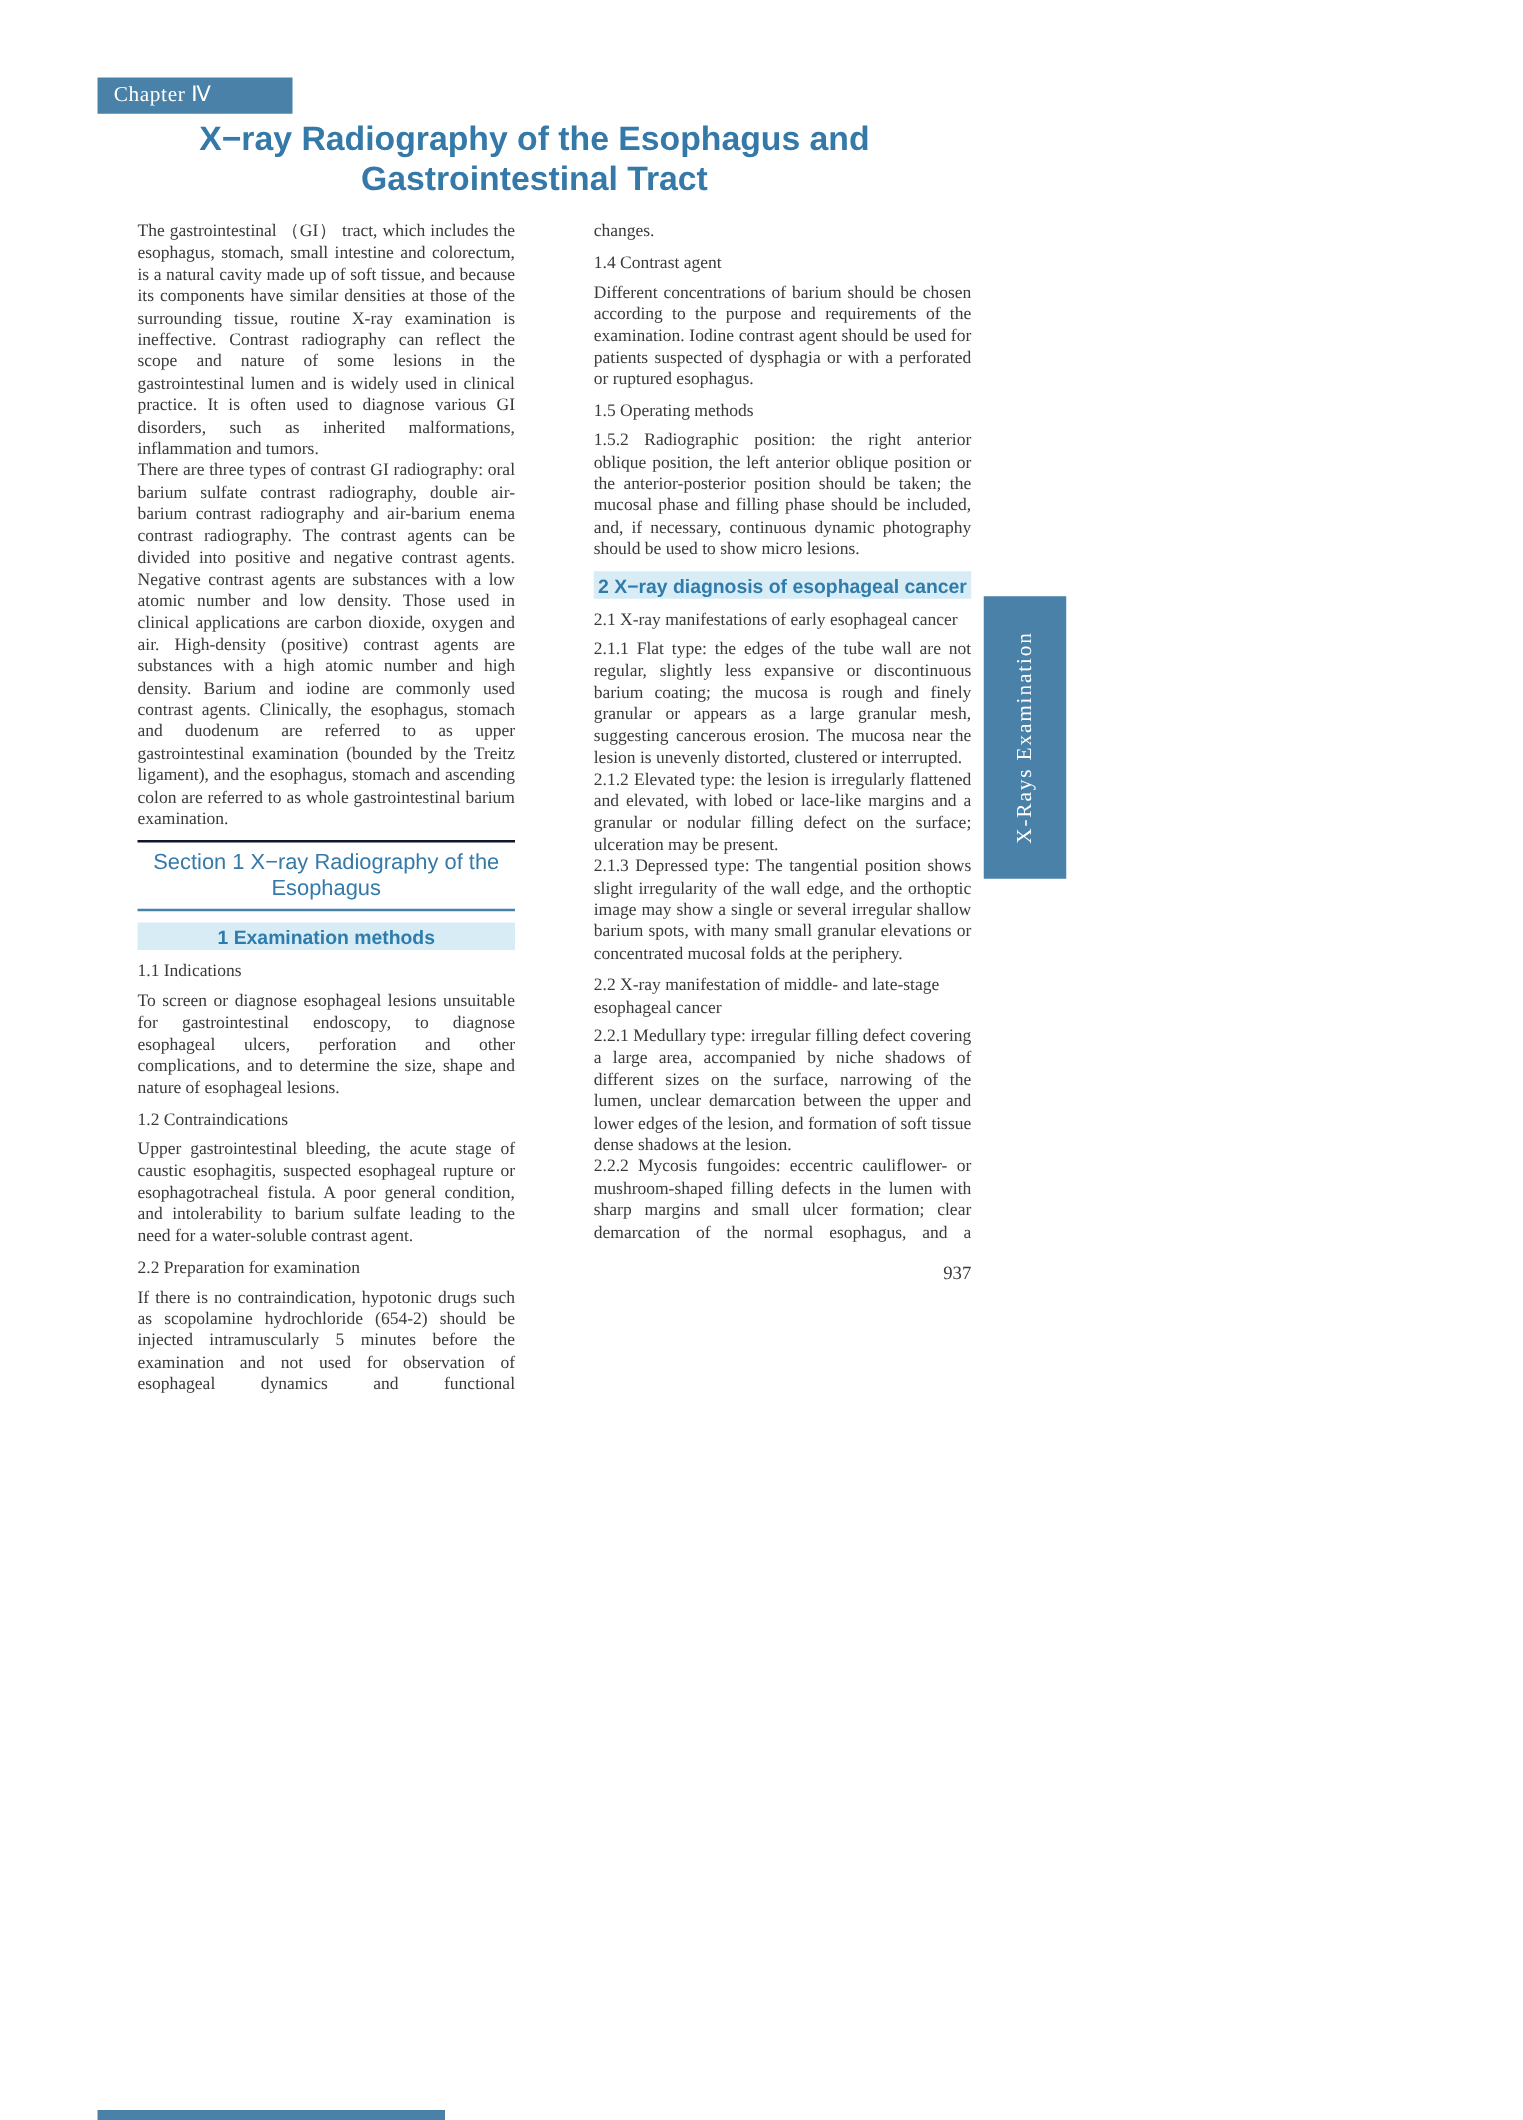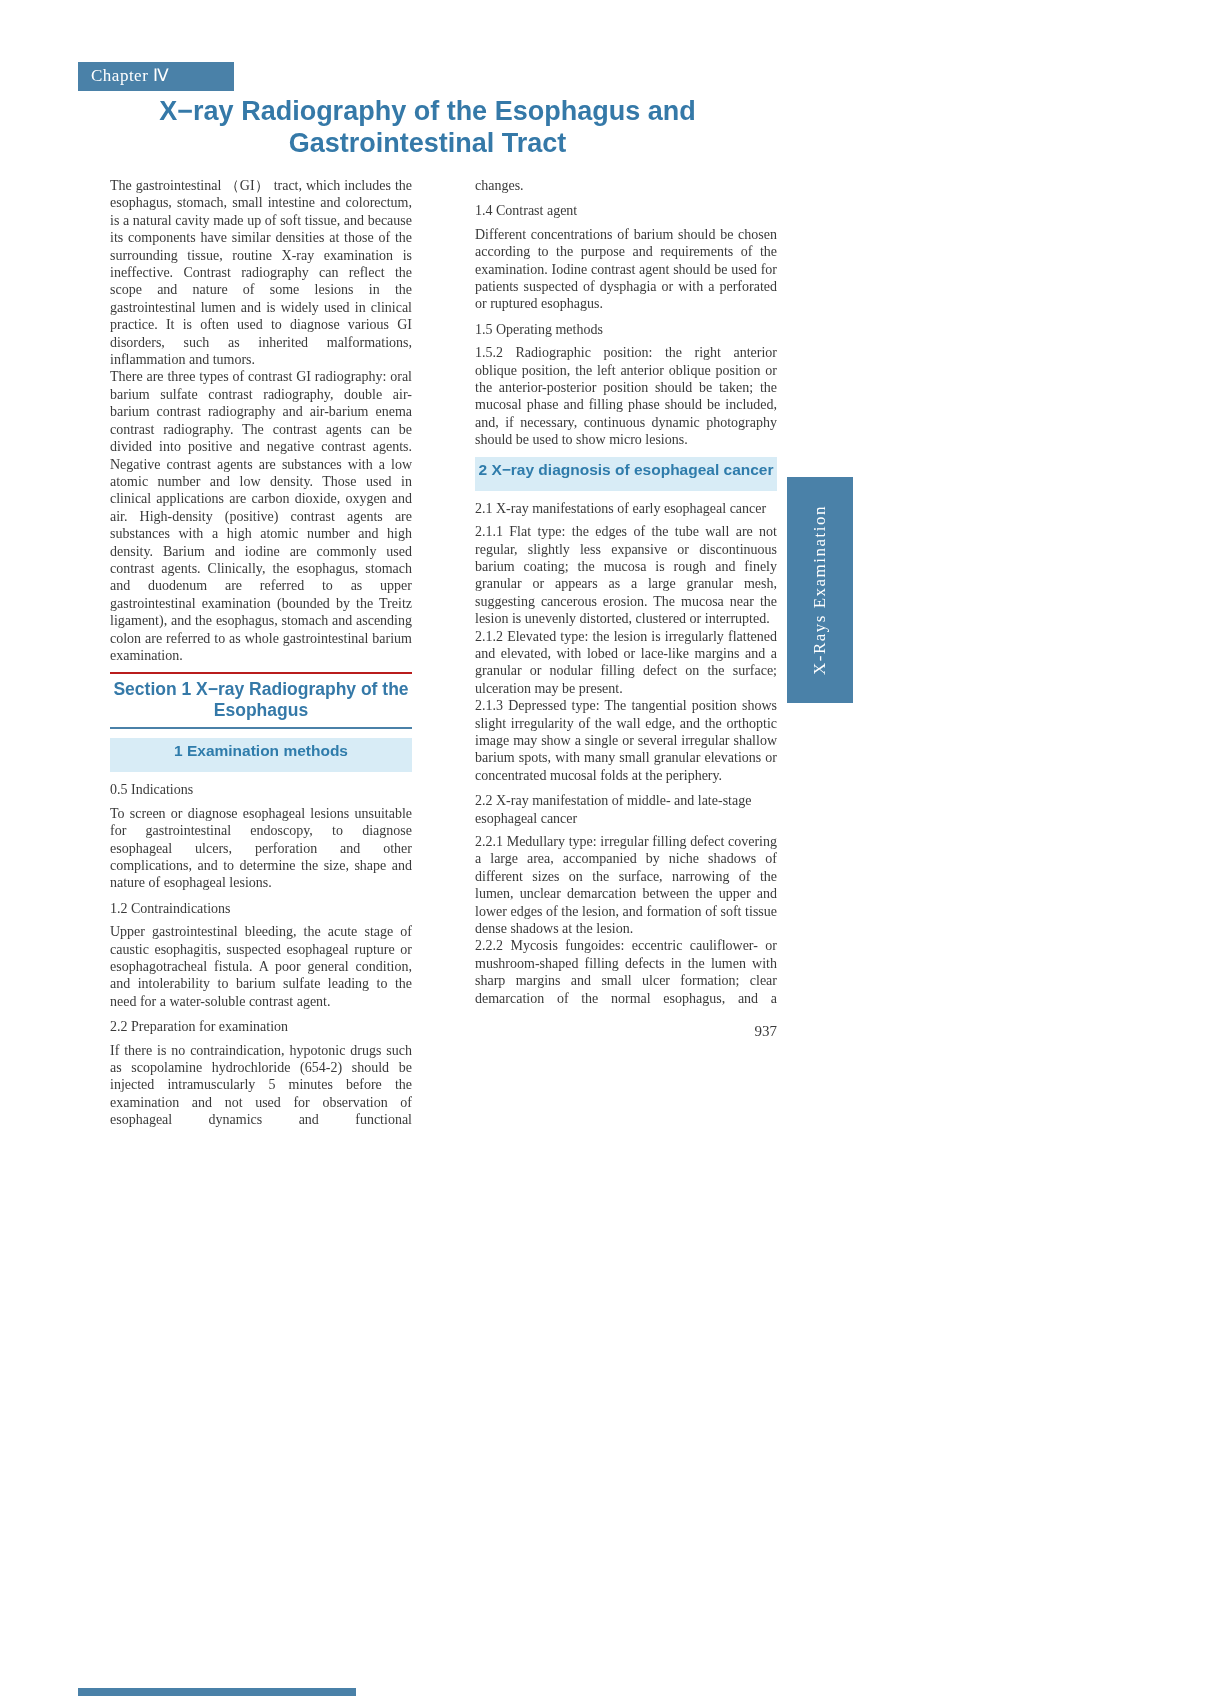--- a/index.html
+++ b/index.html
@@ -29,27 +29,27 @@
   }
   .col { width:334px; font-size:14px; line-height:17.4px;margin-left:32px; }
 
   p.body { text-align:justify; }
   p.cont { text-align:justify; text-align-last:justify; }
 
   .subhead { margin:8px 0 6px; text-align:left; }
 
   .section-heading {
     margin:8px 0 9px; padding:5px 2px 6px;
-    border-top:2px solid #b91c1c; border-bottom:2px solid #4a81a8;
+    border-top:2px solid #0f172a; border-bottom:2px solid #4a81a8;
     text-align:center; font-family:"Liberation Sans", sans-serif;
-    font-weight:bold; font-size:17.5px; line-height:21px; color:#3579a8;
+    font-weight:normal; font-size:17.5px; line-height:21px; color:#3579a8;
   }
 
   .band {
-    margin:8px 0 9px; height:34px; background:#d8ecf6;
+    margin:8px 0 9px; height:22px; background:#d8ecf6;
     text-align:center; font-family:"Liberation Sans", sans-serif;
     font-weight:bold; font-size:15.5px; line-height:25px; color:#2f7cab;
   }
 
   .page-number { margin-top:16px; text-align:right; font-size:15px; color:#3a3a3a; }
 
   .side-tab {
     position:absolute; left:787px; top:477px; width:66px; height:226px;
     background:#4a81a8; display:flex; align-items:center; justify-content:center;
   }
@@ -81,21 +81,21 @@
   <div class="columns">
 
     <div class="col">
       <p class="body">The gastrointestinal （GI） tract, which includes the esophagus, stomach, small intestine and colorectum, is a natural cavity made up of soft tissue, and because its components have similar densities at those of the surrounding tissue, routine X-ray examination is ineffective. Contrast radiography can reflect the scope and nature of some lesions in the gastrointestinal lumen and is widely used in clinical practice. It is often used to diagnose various GI disorders, such as inherited malformations, inflammation and tumors.</p>
       <p class="body">There are three types of contrast GI radiography: oral barium sulfate contrast radiography, double air-barium contrast radiography and air-barium enema contrast radiography. The contrast agents can be divided into positive and negative contrast agents. Negative contrast agents are substances with a low atomic number and low density. Those used in clinical applications are carbon dioxide, oxygen and air. High-density (positive) contrast agents are substances with a high atomic number and high density. Barium and iodine are commonly used contrast agents. Clinically, the esophagus, stomach and duodenum are referred to as upper gastrointestinal examination (bounded by the Treitz ligament), and the esophagus, stomach and ascending colon are referred to as whole gastrointestinal barium examination.</p>
 
       <div class="section-heading">Section 1 X−ray Radiography of the Esophagus</div>
 
       <div class="band">1 Examination methods</div>
 
-      <p class="subhead">0.5 Indications</p>
+      <p class="subhead">1.1 Indications</p>
       <p class="body">To screen or diagnose esophageal lesions unsuitable for gastrointestinal endoscopy, to diagnose esophageal ulcers, perforation and other complications, and to determine the size, shape and nature of esophageal lesions.</p>
 
       <p class="subhead">1.2 Contraindications</p>
       <p class="body">Upper gastrointestinal bleeding, the acute stage of caustic esophagitis, suspected esophageal rupture or esophagotracheal fistula. A poor general condition, and intolerability to barium sulfate leading to the need for a water-soluble contrast agent.</p>
 
       <p class="subhead">2.2 Preparation for examination</p>
       <p class="cont">If there is no contraindication, hypotonic drugs such as scopolamine hydrochloride (654-2) should be injected intramuscularly 5 minutes before the examination and not used for observation of esophageal dynamics and functional</p>
     </div>
 
     <div class="col">

